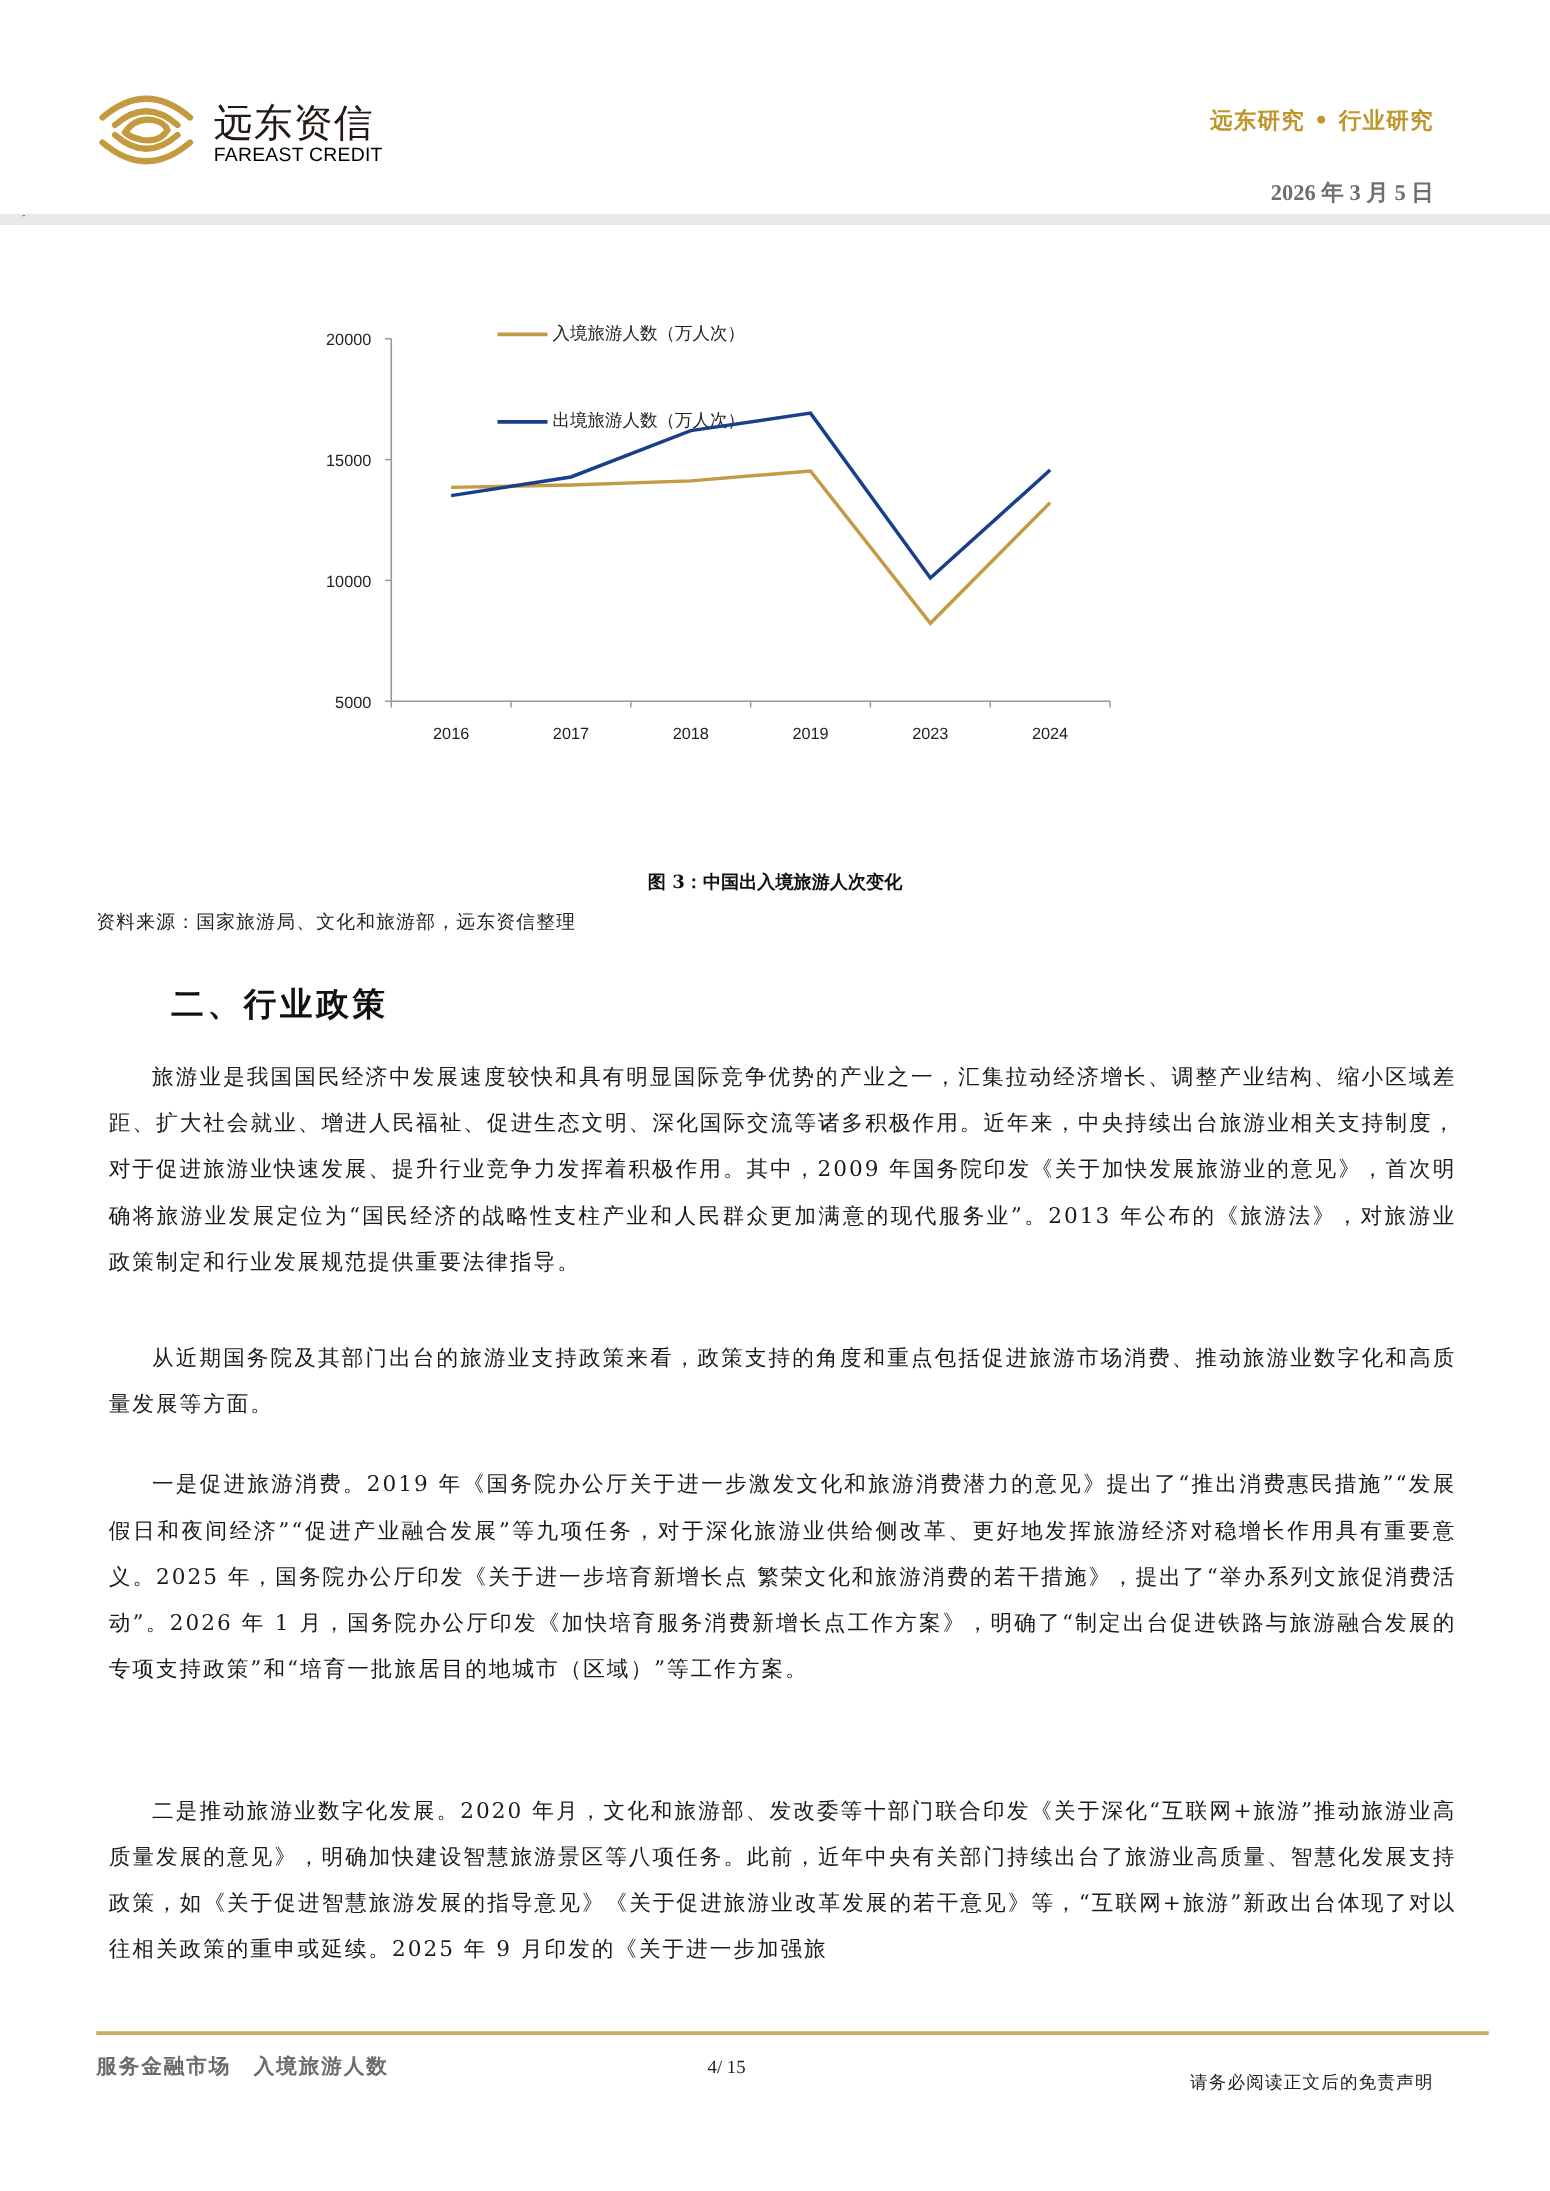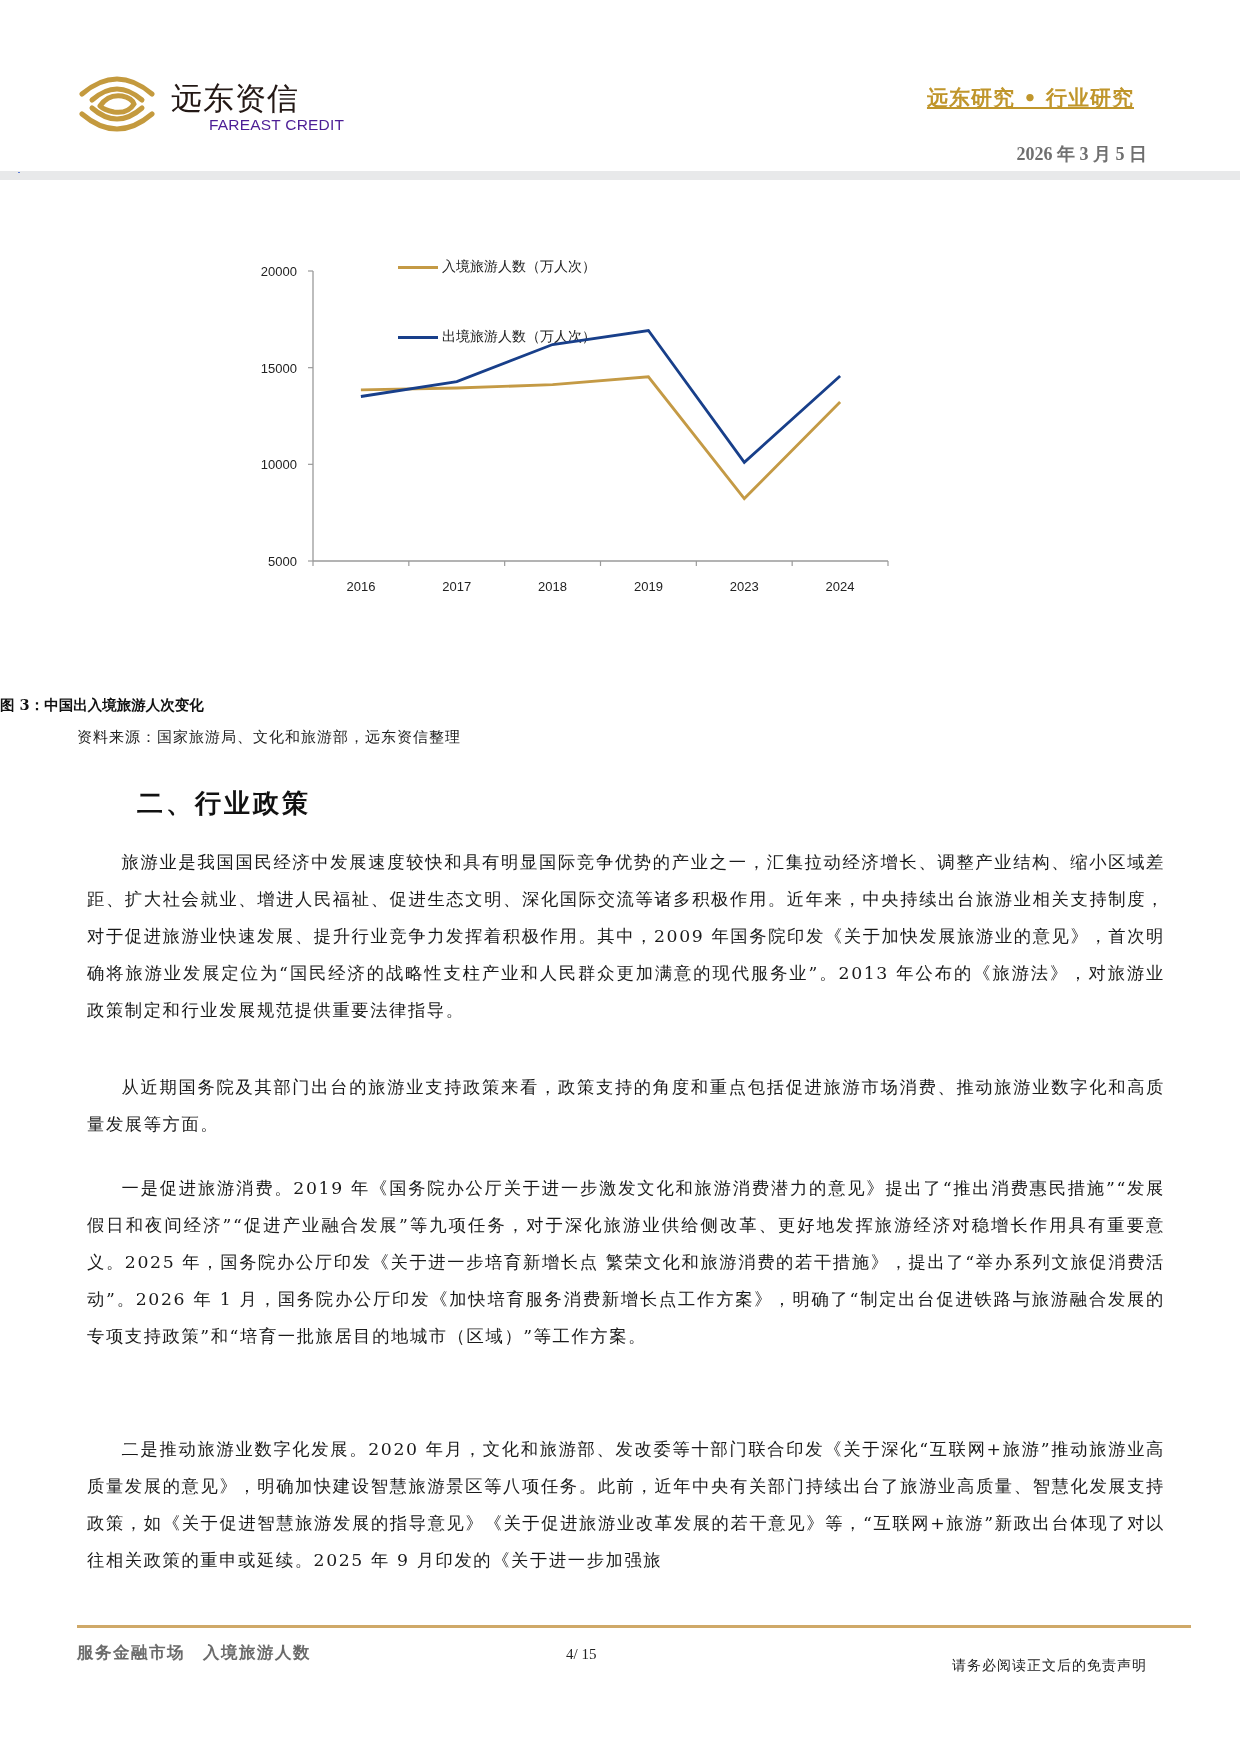--- a/index.html
+++ b/index.html
@@ -3,33 +3,33 @@
 <meta charset="utf-8">
 <style>
   html, body { margin:0; padding:0; background:#ffffff; }
   body { width:1240px; height:1753px; position:relative; overflow:hidden;
          font-family:"DejaVu Serif","Liberation Serif",serif; color:#1a1a1a; }
   .header { position:absolute; left:0; top:0; width:1240px; height:172px; background:#fff; }
   .logo { position:absolute; left:78px; top:72px; width:78px; height:64px; }
   .logo-cn { position:absolute; left:171px; top:78px; font-family:"DejaVu Sans",sans-serif;
              font-size:31px; letter-spacing:1px; color:#231815; font-weight:normal; }
   .logo-en { position:absolute; left:171px; top:116px; font-family:"Liberation Sans",sans-serif;
-             font-size:15.5px; color:#4c1d95; letter-spacing:0.2px;margin-left:38px; }
-  .brand-tag { position:absolute; right:106px; top:84px; font-family:"DejaVu Serif",serif;
-               font-size:21px; color:#c0962c; font-weight:bold; letter-spacing:1px;text-decoration:underline; }
+             font-size:15.5px; color:#000000; letter-spacing:0.2px; }
+  .brand-tag { position:absolute; right:93px; top:84px; font-family:"DejaVu Serif",serif;
+               font-size:18px; color:#c0962c; font-weight:bold; letter-spacing:1px; }
   .date { position:absolute; right:93px; top:142px; font-family:"Liberation Serif",serif;
           font-size:18px; color:#6f6f6f; font-weight:bold; }
   .header-band { position:absolute; left:0; top:171px; width:1240px; height:9px; background:#e8e9ea; }
   .header-dot { position:absolute; left:18px; top:172px; width:2px; height:1px; background:#5b7bd5; }
   .legend { position:absolute; top:258px; left:398px; font-family:"DejaVu Sans",sans-serif;
             font-size:14px; color:#222; display:flex; gap:52px; align-items:center;flex-direction:column; }
   .legend-item { display:flex; align-items:center; gap:4px; }
   .legend-swatch { width:40px; height:3px; display:inline-block; }
 
-  .caption { position:absolute; left:0; width:1240px; top:696px; text-align:left;
+  .caption { position:absolute; left:0; width:1240px; top:696px; text-align:center;
              font-family:"DejaVu Serif",serif; font-size:14.5px; font-weight:bold; color:#111; }
   .source { position:absolute; left:77px; top:728px; font-family:"DejaVu Serif",serif;
             font-size:15px; color:#222; letter-spacing:1px; }
   .section-title { position:absolute; left:137px; top:786px; font-family:"DejaVu Serif",serif;
                    font-size:26px; font-weight:bold; letter-spacing:3px; color:#111; }
   .body { position:absolute; left:77px; width:1078px; font-family:"DejaVu Serif",serif;
           font-size:17.3px; line-height:37px; color:#1a1a1a; text-align:justify; letter-spacing:1.6px;margin-left:10px; }
   .body p { margin:0; text-indent:2em; }
   .p1 { top:844px; }
   .p2 { top:1069px; }

